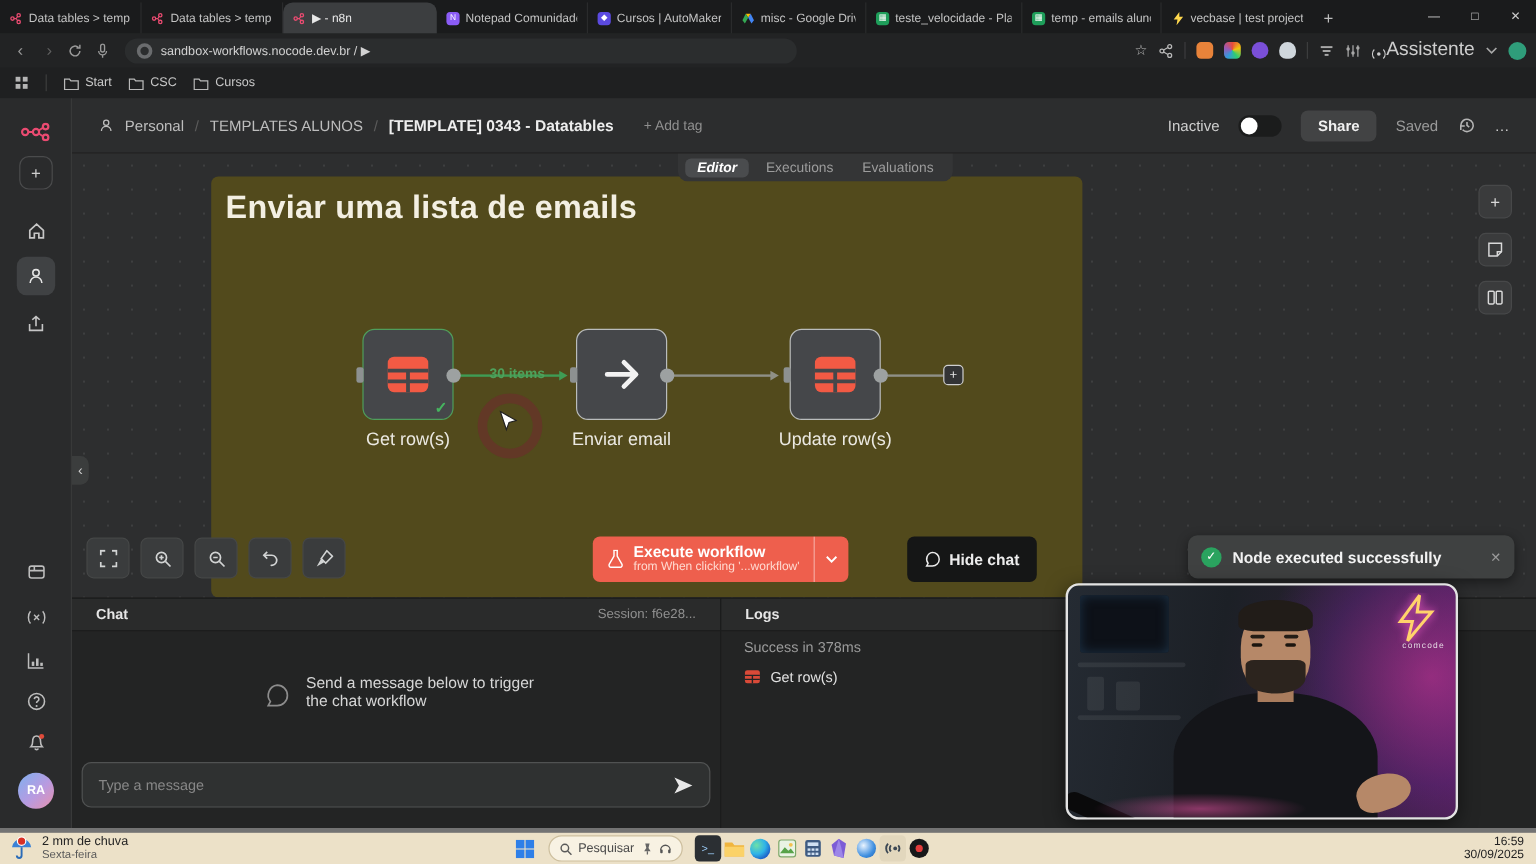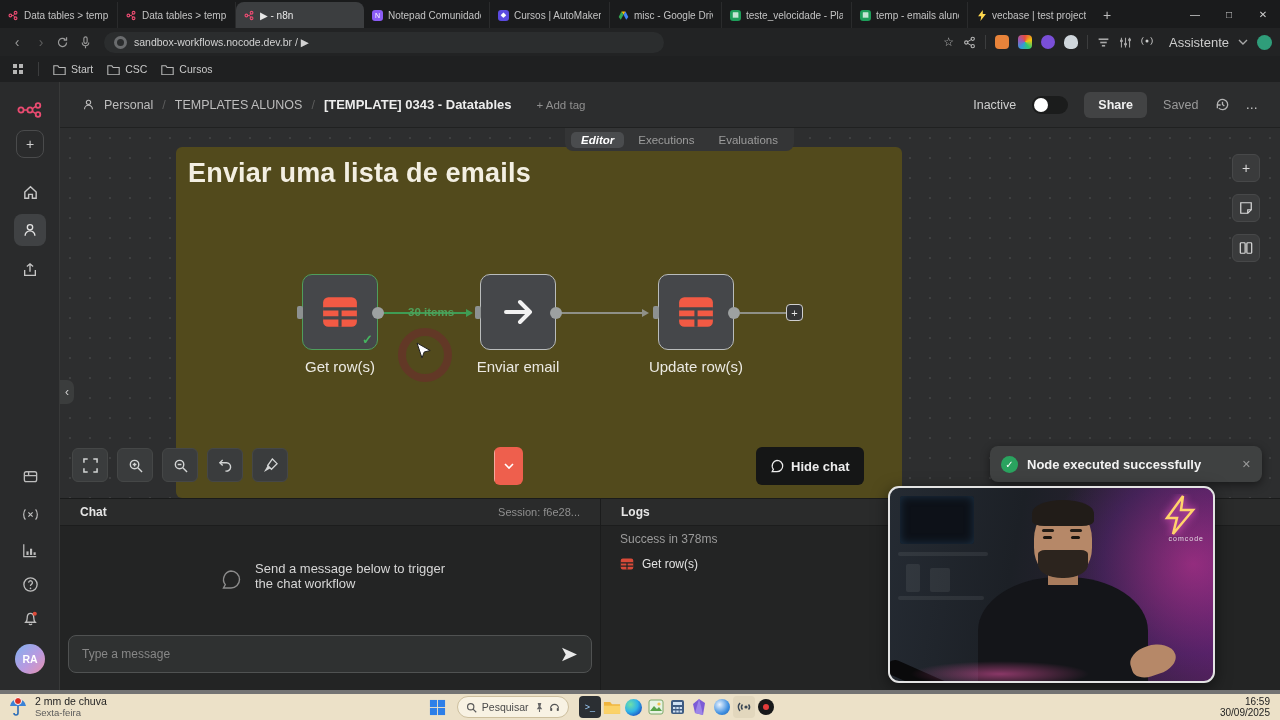--- a/index.html
+++ b/index.html
@@ -16,21 +16,21 @@
   .winctl{margin-left:auto;display:flex;height:28px;}
   .winctl div{width:34px;height:28px;display:flex;align-items:center;justify-content:center;color:#cfcfcf;font-size:10px;}
   .toolbar{position:absolute;left:0;top:28px;width:1280px;height:28px;background:#222324;display:flex;align-items:center;padding:0 8px;gap:6px;}
   .navg{color:#9a9a9a;font-size:14px;width:18px;text-align:center;}
   .urlpill{height:21px;width:560px;background:#2b2d2e;border-radius:11px;display:flex;align-items:center;gap:7px;padding:0 10px;color:#d2d2d2;font-size:10.5px;}
   .sitebadge{width:13px;height:13px;border-radius:50%;background:#6a6c6e;display:inline-block;position:relative;}
   .sitebadge:after{content:"";position:absolute;left:3px;top:3px;width:7px;height:7px;border-radius:50%;background:#2b2d2e;}
   .tbright{margin-left:auto;display:flex;align-items:center;gap:9px;color:#b9b9b9;font-size:12px;}
   .extdot{width:14px;height:14px;border-radius:4px;}
   .vsep{width:1px;height:14px;background:#3c3d3e;}
-  .assist{display:flex;align-items:flex-start;gap:16px;color:#cdcdcd;font-size:13px;}
+  .assist{display:flex;align-items:flex-end;gap:0;color:#cdcdcd;font-size:16px;}
   .profiledot{width:15px;height:15px;border-radius:50%;background:#2f9d7a;}
   .bookmarks{position:absolute;left:0;top:56px;width:1280px;height:26px;background:#1f2021;display:flex;align-items:center;gap:14px;padding:0 12px;color:#c9c9c9;font-size:10.5px;}
   .bmitem{display:flex;align-items:center;gap:5px;}
   
   .rail{position:absolute;left:0;top:82px;width:60px;height:608px;background:#2a2b2c;border-right:1px solid #383939;}
   .railbtn{position:absolute;left:14px;width:32px;height:32px;display:flex;align-items:center;justify-content:center;color:#c6c6c6;}
   .railbtn.active{background:#404244;border-radius:8px;}
   .plusbtn{border:1px solid #4a4b4c;border-radius:8px;width:28px;height:28px;left:16px;color:#d0d0d0;font-size:14px;}
   .avatarc{position:absolute;left:15px;width:30px;height:30px;border-radius:50%;background:linear-gradient(135deg,#7fb1f0,#b89ae0 55%,#e891ad);display:flex;align-items:center;justify-content:center;color:#fff;font-size:10.5px;font-weight:bold;}
   
@@ -477,20 +477,29 @@
         </svg>
       </div>
     <div class="ctrlbtn" style="left:192px;top:320px">
         <svg width="15" height="15" viewBox="0 0 16 16">
           <path d="M10 1l5 5-6 6-4-4z" fill="none" stroke="#d2d4d4" stroke-width="1.4"></path>
           <path d="M5 8l-4 7 7-4" fill="#d2d4d4"></path>
         </svg>
       </div>
 
     <div class="execbtn">
+      <div class="execmain">
+        <svg width="14" height="16" viewBox="0 0 20 24">
+            <path d="M7 1h6M8 1v7l-6 10.5A2.5 2.5 0 0 0 4.2 22h11.6a2.5 2.5 0 0 0 2.2-3.5L12 8V1" fill="none" stroke="#fff" stroke-width="1.8"></path>
+          </svg>
+        <div class="exectxt">
+          <div class="l1">Execute workflow</div>
+          <div class="l2">from When clicking '...workflow'</div>
+        </div>
+      </div>
       <div class="execsplit"></div>
       <div class="execcaret">
           <svg width="10" height="7" viewBox="0 0 10 7">
             <path d="M1 1l4 4 4-4" fill="none" stroke="#fff" stroke-width="1.6"></path>
           </svg>
         </div>
     </div>
     <div class="hidechat">
       <svg width="14" height="14" viewBox="0 0 16 16">
           <path d="M8 1.5a6.5 6.5 0 0 1 0 13H2.5l1.4-2.6A6.5 6.5 0 0 1 8 1.5z" fill="none" stroke="#ececec" stroke-width="1.4"></path>

